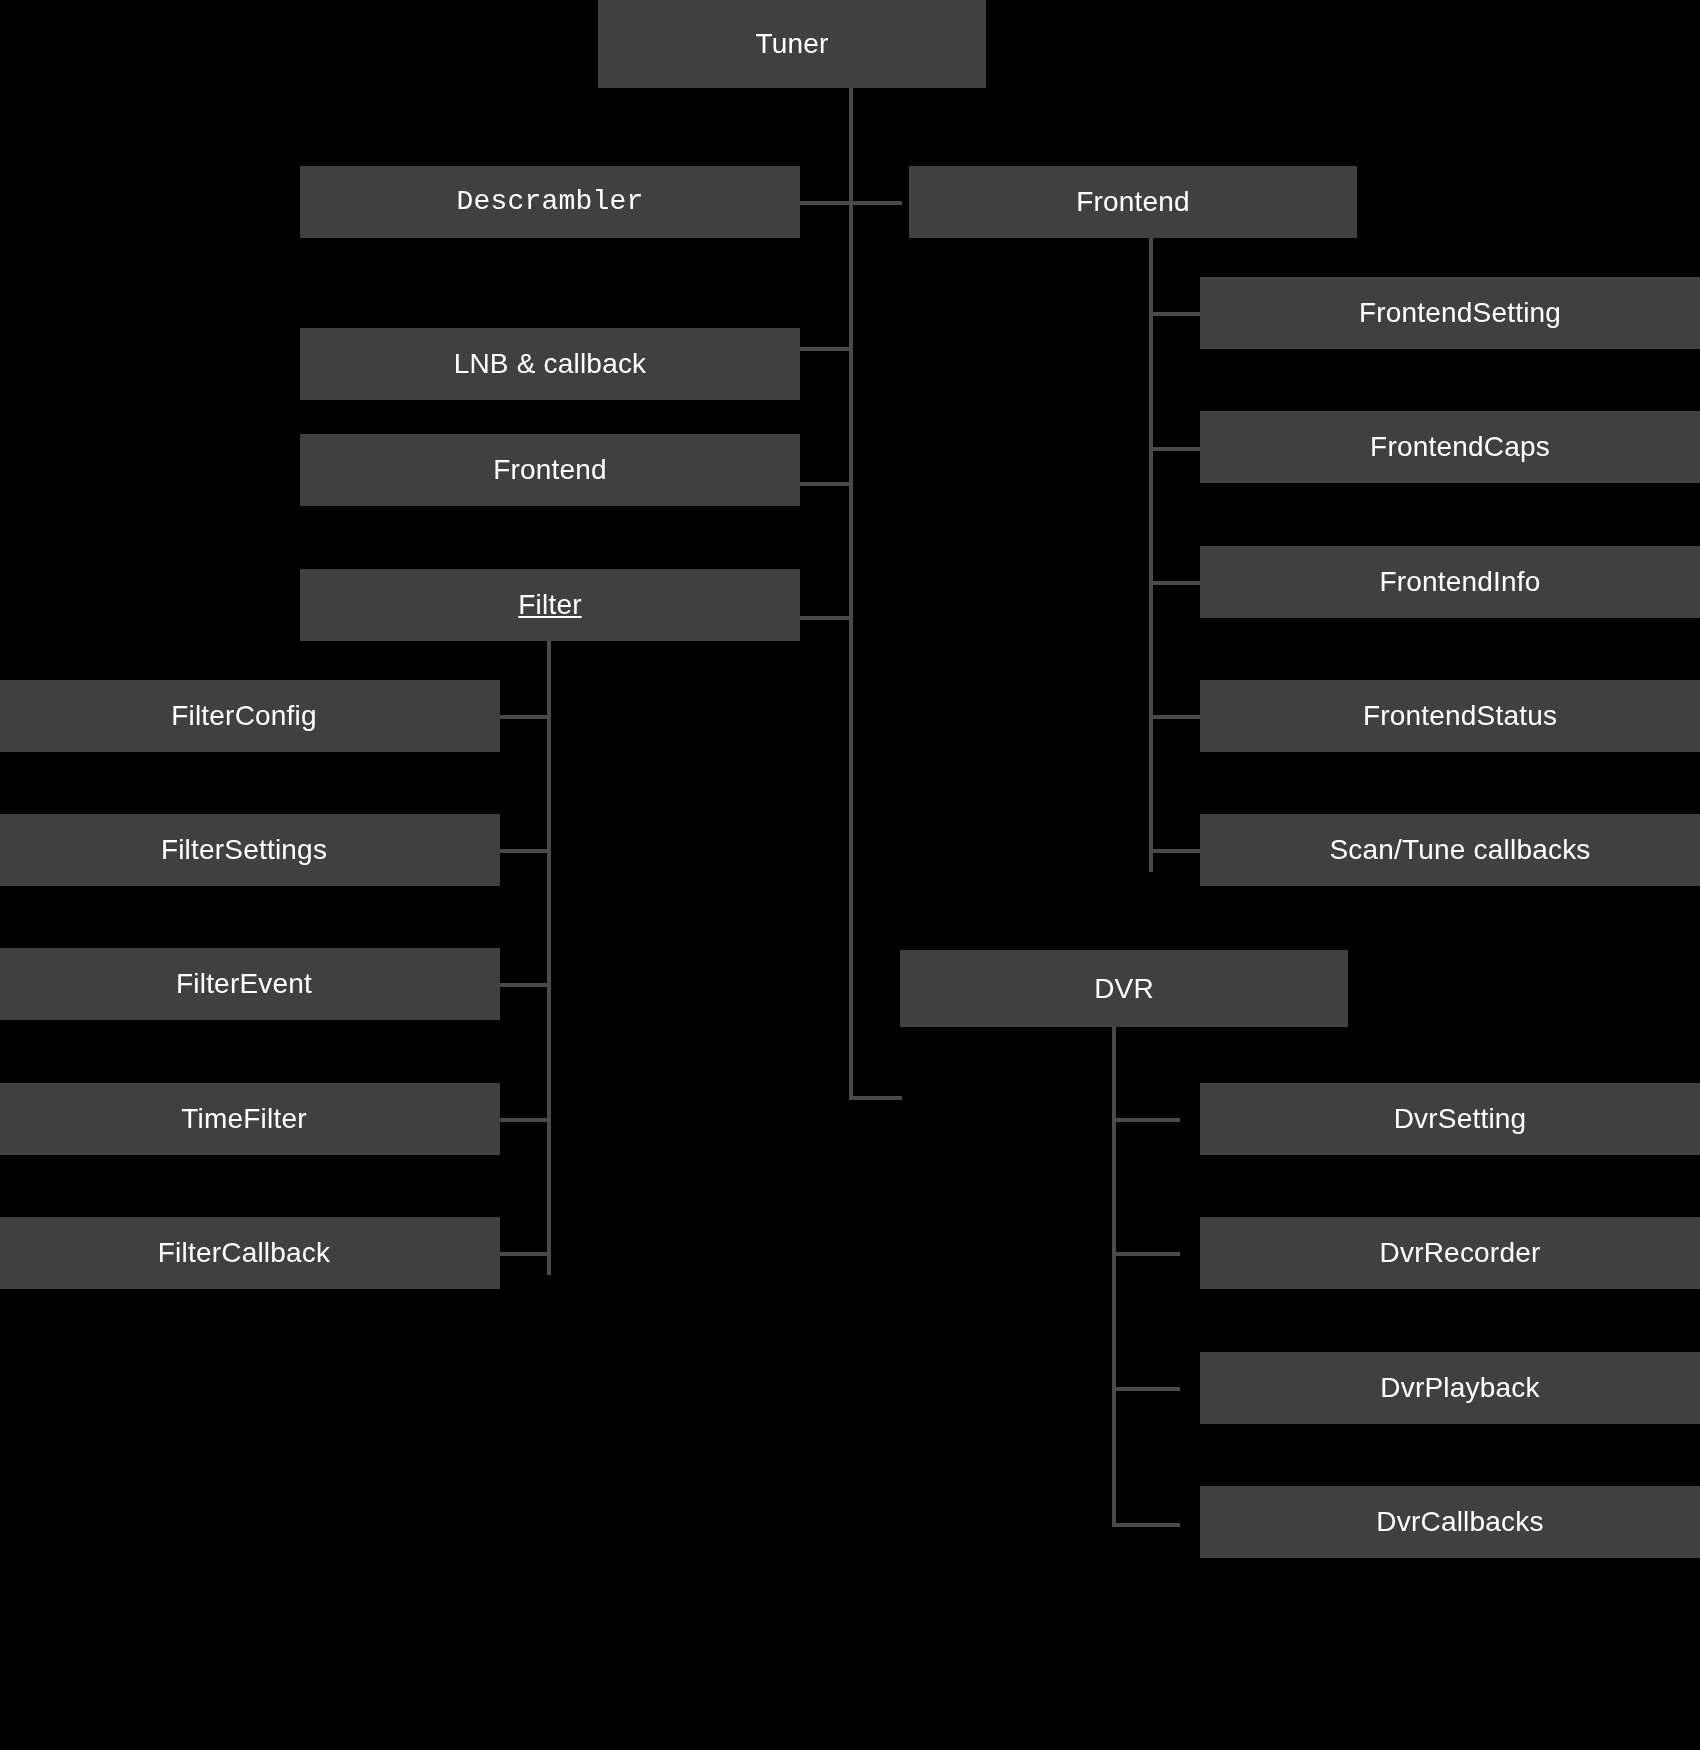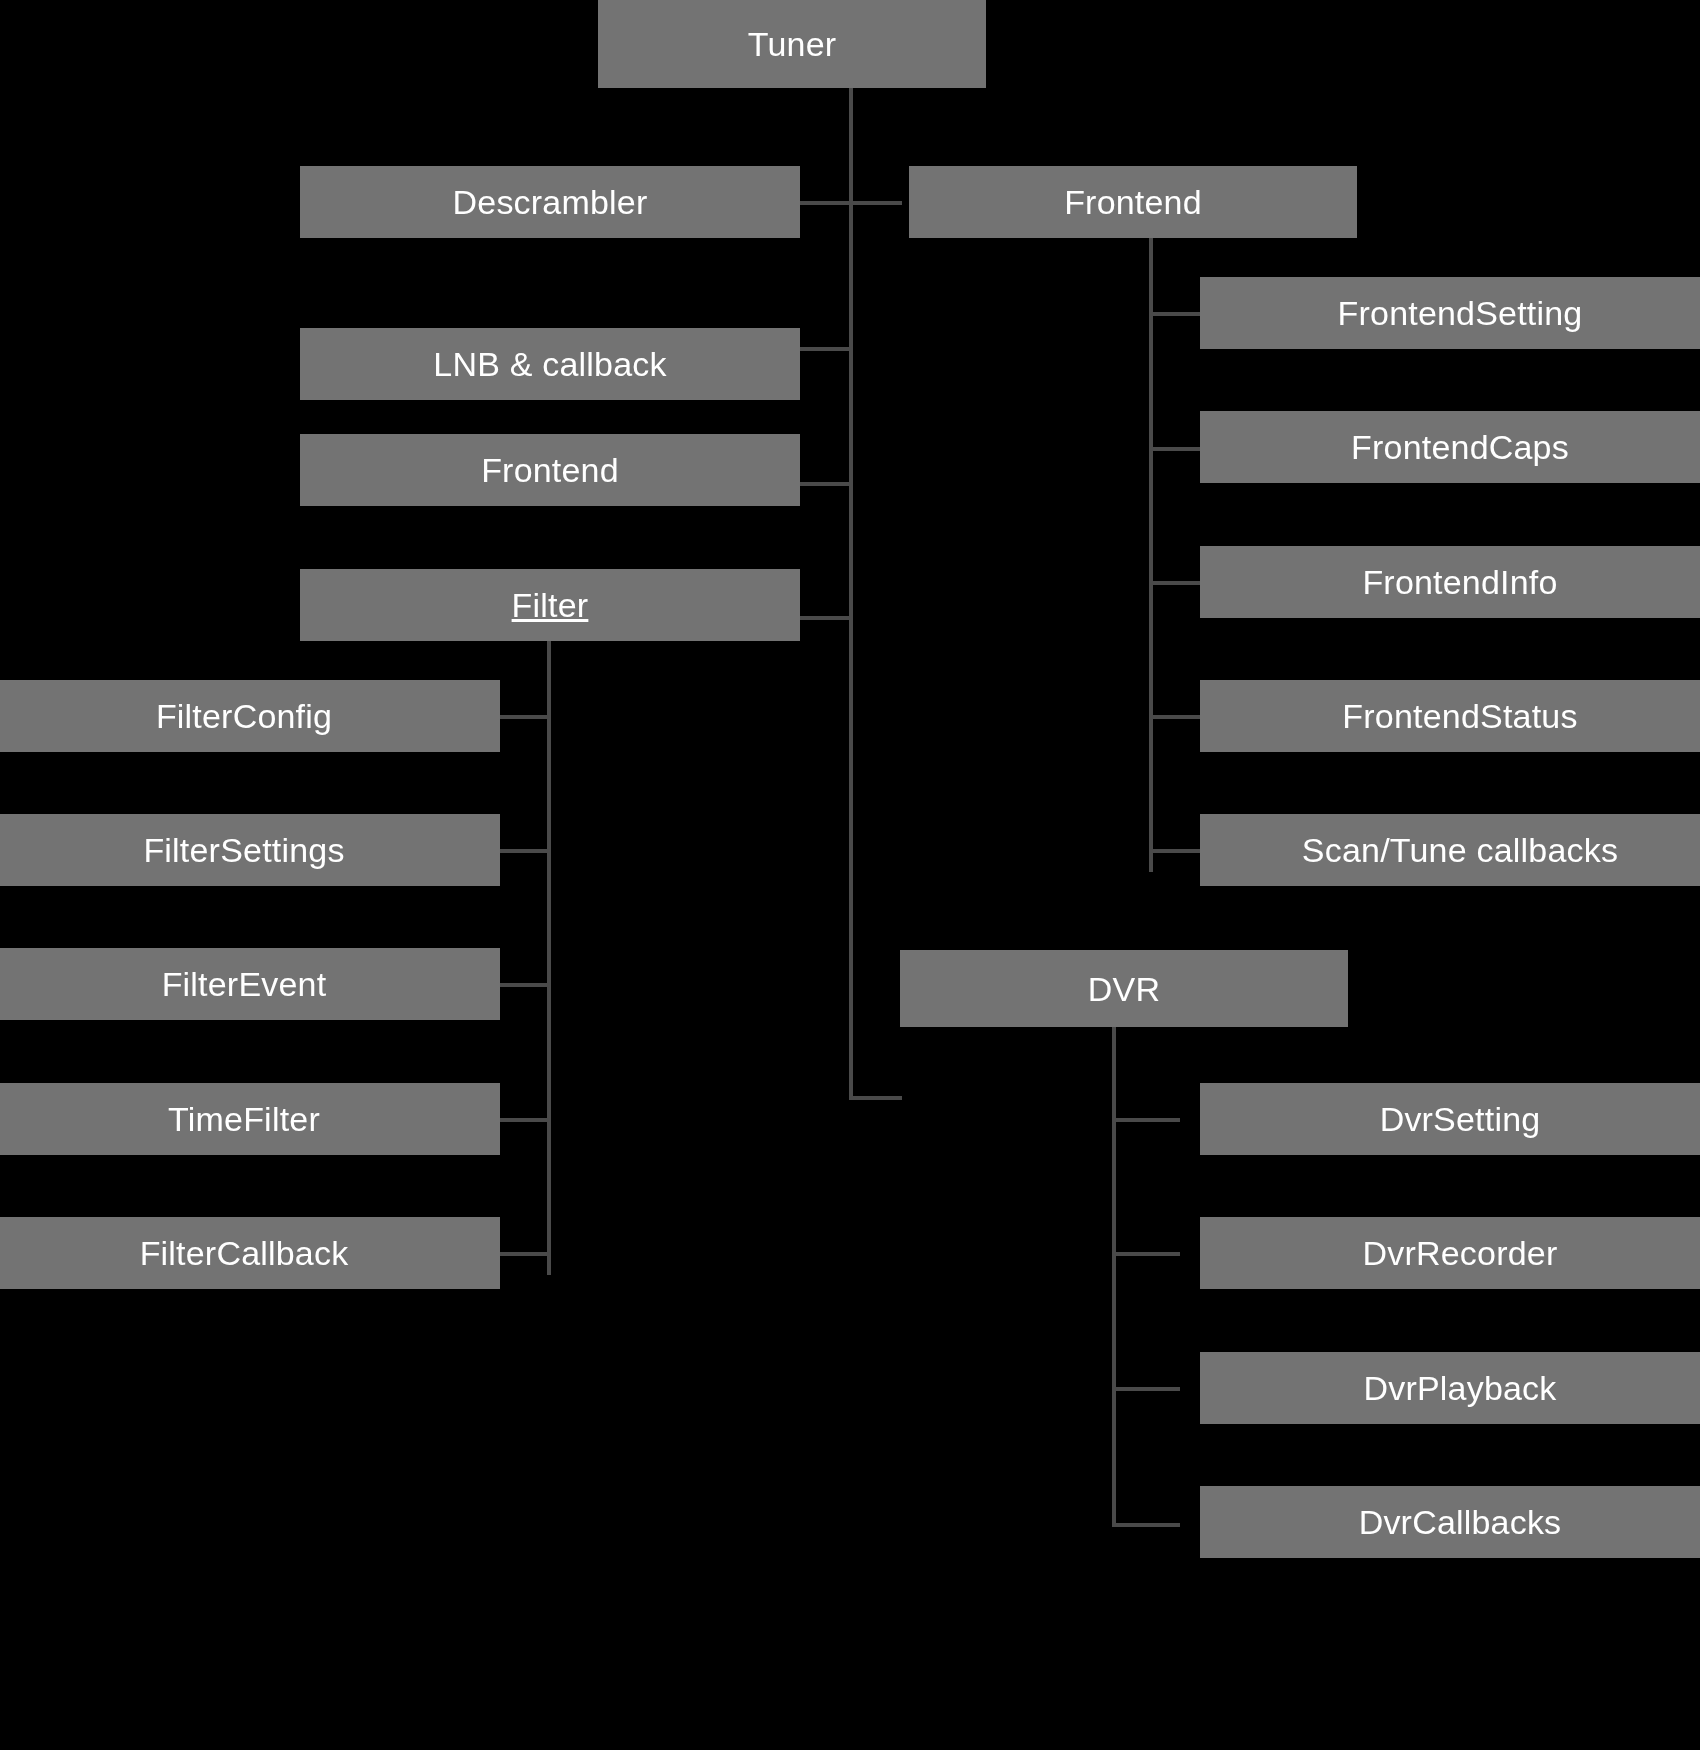--- a/index.html
+++ b/index.html
@@ -11,27 +11,27 @@
   #canvas {
     position: relative;
     width: 1700px;
     height: 1750px;
     background: #000000;
     overflow: hidden;
     font-family: "Liberation Sans", sans-serif;
   }
   .node {
     position: absolute;
-    background: #737373;
+    background: #404040;
     color: #FFFFFF;
     display: flex;
     align-items: center;
     justify-content: center;
     text-align: center;
-    font-size: 34px;
+    font-size: 28px;
     line-height: 1;
     letter-spacing: 0.2px;
     box-sizing: border-box;
     padding: 0 16px;
     white-space: nowrap;
     overflow: hidden;
   }
   .edge {
     position: absolute;
     background: #4a4a4a;
@@ -73,21 +73,21 @@
   <div class="edge h" style="left:500px; top:1252px; width:51px;"></div>
 
   <div class="edge v" style="left:1112px; top:1027px; height:500px;"></div>
   <div class="edge h" style="left:1112px; top:1118px; width:68px;"></div>
   <div class="edge h" style="left:1112px; top:1252px; width:68px;"></div>
   <div class="edge h" style="left:1112px; top:1387px; width:68px;"></div>
   <div class="edge h" style="left:1112px; top:1523px; width:68px;"></div>
 
   <div class="node" style="left:598px; top:0px; width:388px; height:88px;">Tuner</div>
 
-  <div class="node" style="left:300px; top:166px; width:500px; height:72px;">Descrambler</div>
+  <div class="node" style="left:300px; top:166px; width:500px; height:72px;font-family:Liberation Mono, monospace;">Descrambler</div>
   <div class="node" style="left:300px; top:300px; width:500px; height:72px;margin-top:28px;">LNB &amp; callback</div>
   <div class="node" style="left:300px; top:434px; width:500px; height:72px;">Frontend</div>
   <div class="node" style="left:300px; top:569px; width:500px; height:72px;text-decoration:underline;">Filter</div>
 
   <div class="node" style="left:900px; top:166px; width:448px; height:72px;margin-left:9px;">Frontend</div>
   <div class="node" style="left:1200px; top:277px; width:520px; height:72px;">FrontendSetting</div>
   <div class="node" style="left:1200px; top:411px; width:520px; height:72px;">FrontendCaps</div>
   <div class="node" style="left:1200px; top:546px; width:520px; height:72px;">FrontendInfo</div>
   <div class="node" style="left:1200px; top:680px; width:520px; height:72px;">FrontendStatus</div>
   <div class="node" style="left:1200px; top:814px; width:520px; height:72px;">Scan/Tune callbacks</div>

